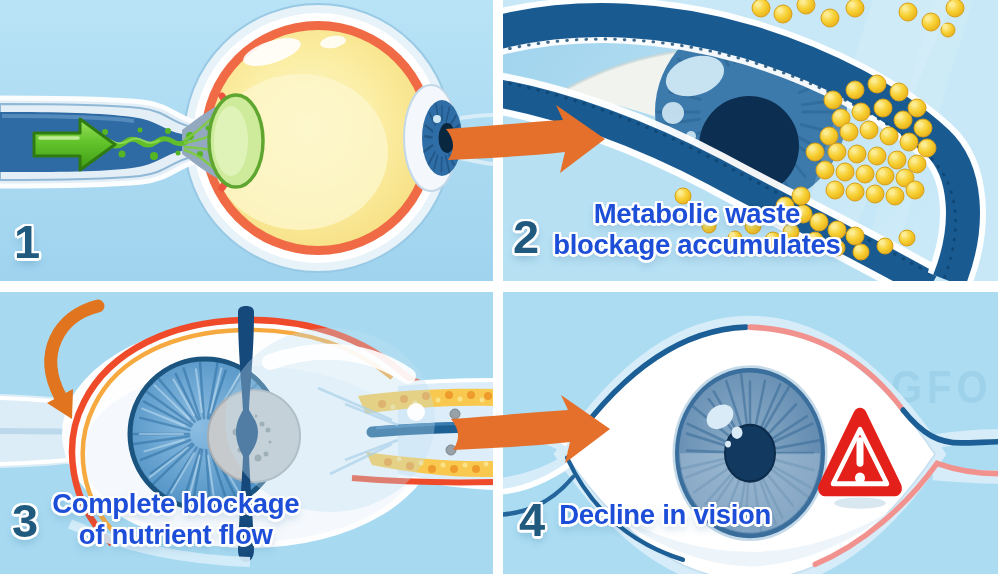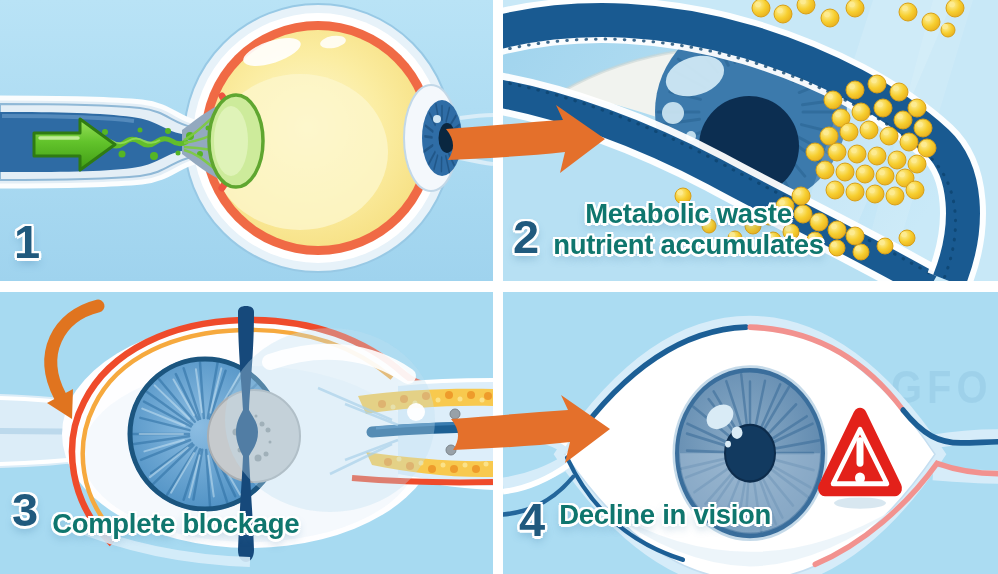--- a/index.html
+++ b/index.html
@@ -12,21 +12,21 @@
   #p4{left:503px;top:292px;width:495px;height:320px;}
   .art{position:absolute;left:0;top:0;width:100%;height:100%;display:block;}
   .overlay{position:absolute;left:0;top:0;pointer-events:none;}
   .cap{position:absolute;display:flex;align-items:flex-end;gap:15px;white-space:nowrap;
        font-weight:bold;z-index:5;}
   .num{font-size:47px;line-height:0.95;color:#205a7e;letter-spacing:-1px;
        text-shadow:-2px -2px 0 #fff,2px -2px 0 #fff,-2px 2px 0 #fff,2px 2px 0 #fff,
                    0 -2.5px 0 #fff,0 2.5px 0 #fff,-2.5px 0 0 #fff,2.5px 0 0 #fff,
                    0 5px 9px rgba(60,120,165,.4);}
   .txt{display:flex;flex-direction:column;align-items:center;font-size:27.5px;line-height:1.13;
-       color:#0f766e;letter-spacing:-0.3px;
+       color:#1d4ed8;letter-spacing:-0.3px;
        text-shadow:-2px -2px 0 #fff,2px -2px 0 #fff,-2px 2px 0 #fff,2px 2px 0 #fff,
                    0 -2.5px 0 #fff,0 2.5px 0 #fff,-2.5px 0 0 #fff,2.5px 0 0 #fff,
                    0 5px 9px rgba(60,120,165,.4);}
 </style>
 </head>
 <body>
 
 <div class="stage">
 
   <div class="panel" id="p1">
@@ -315,21 +315,21 @@
           <circle cx="382" cy="246" r="8" fill="url(#ballGrad)" stroke="#d8a018" stroke-width="1"></circle>
           <circle cx="379" cy="242.5" r="2.8" fill="#fdeb90"></circle>
           <circle cx="404" cy="238" r="8" fill="url(#ballGrad)" stroke="#d8a018" stroke-width="1"></circle>
           <circle cx="401" cy="234.5" r="2.8" fill="#fdeb90"></circle>
         </g>
     </svg>
     <div class="cap" style="left:10px;top:198px">
       <span class="num">2</span>
       <span class="txt">
         <span>Metabolic waste</span>
-        <span>nutrient accumulates</span>
+        <span>blockage accumulates</span>
       </span>
     </div>
   </div>
 
   <div class="panel" id="p3">
     <svg class="art" viewBox="0 0 493 282" preserveAspectRatio="none">
       <defs>
         <radialGradient id="p3iris" cx="45%" cy="45%" r="60%">
           <stop offset="0%" stop-color="#8cbde2"></stop>
             <stop offset="100%" stop-color="#4b8ec2"></stop>
@@ -477,20 +477,21 @@
       <path d="M70,232 C130,258 190,268 250,270" stroke="#d8edf9" stroke-width="10" fill="none" opacity="0.9"></path>
       <g>
         <path d="M98,14 C58,24 38,62 60,104" stroke="#e0741f" stroke-width="13" fill="none" stroke-linecap="round"></path>
         <polygon points="73,97 47,111 72,127" fill="#e0741f"></polygon>
       </g>
     </svg>
     <div class="cap" style="left:12px;top:196px">
       <span class="num" style="margin-bottom:6px">3</span>
       <span class="txt">
         <span>Complete blockage</span>
+        <span>of nutrient flow</span>
       </span>
     </div>
   </div>
 
   <div class="panel" id="p4">
     <svg class="art" viewBox="0 0 495 282" preserveAspectRatio="none">
       <defs>
         <radialGradient id="p4iris" cx="45%" cy="42%" r="62%">
           <stop offset="0%" stop-color="#8aabc7"></stop>
             <stop offset="100%" stop-color="#5d87ad"></stop>

